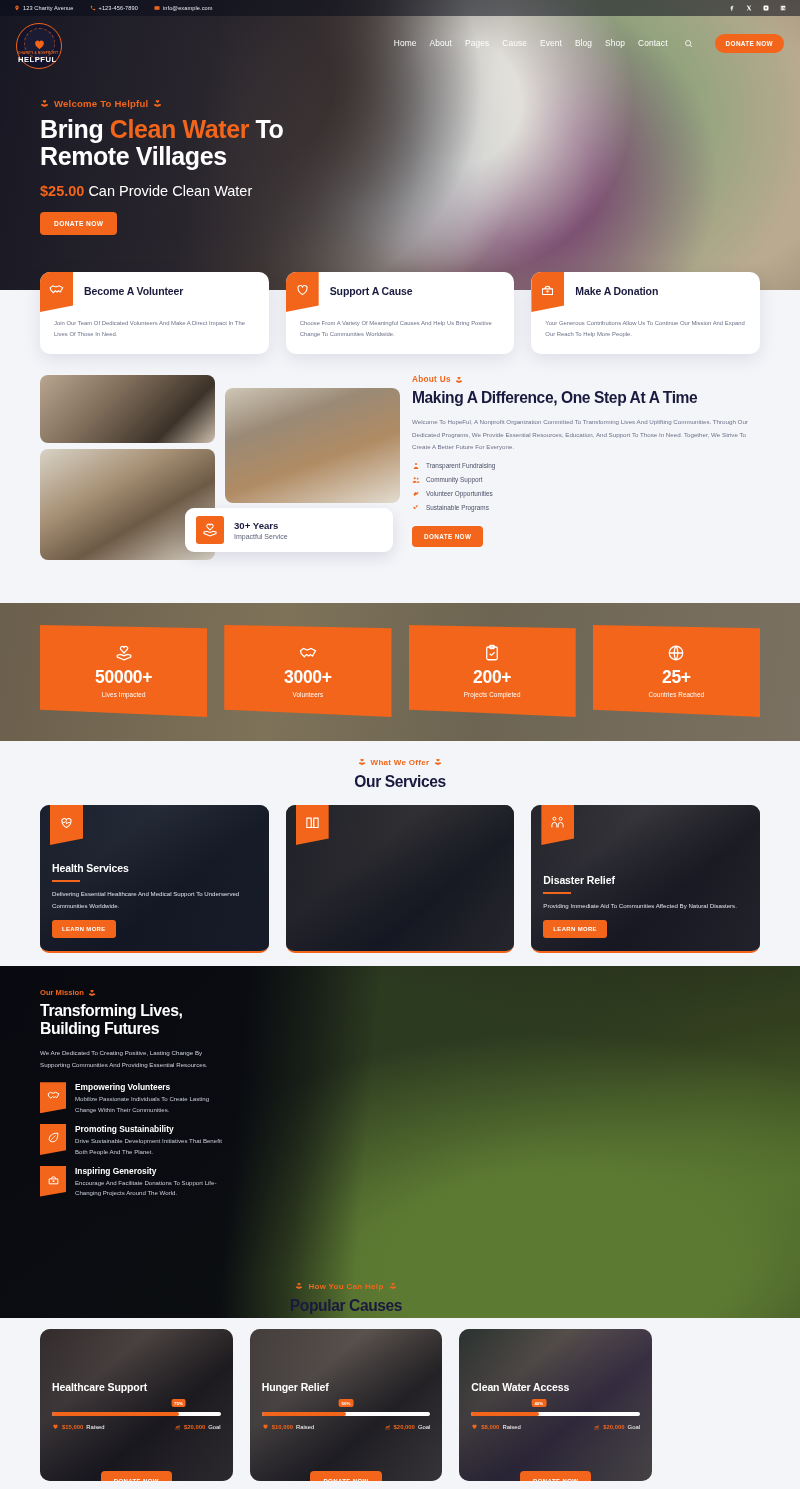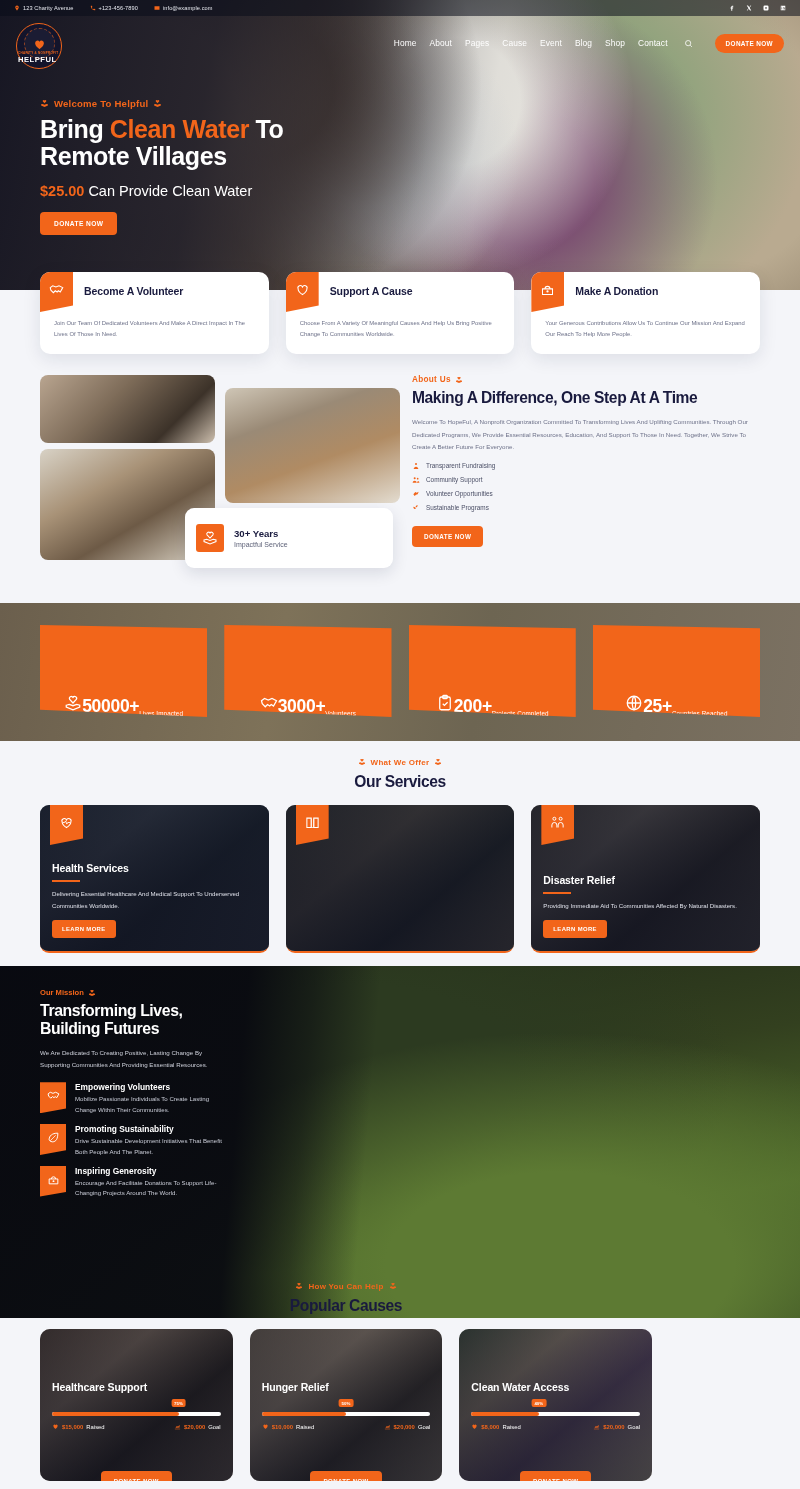--- a/index.html
+++ b/index.html
@@ -127,21 +127,21 @@
   .ai {
     position:absolute; border-radius:8px; background-size:cover; background-position:center;
   }
   .ai1 { left:0; top:0; width:175px; height:68px;
     background-image:linear-gradient(135deg,#b9a590 0%,#7d6b58 40%,#3c3229 75%,#cdbfae 100%); }
   .ai2 { left:0; top:74px; width:175px; height:111px;
     background-image:linear-gradient(150deg,#d8d2c6 0%,#a89277 35%,#6d5a46 62%,#ddd6c8 100%); }
   .ai3 { left:185px; top:13px; width:175px; height:115px;
     background-image:linear-gradient(160deg,#cfc6b6 0%,#9a8a76 30%,#b08b63 60%,#e3dcd0 100%); }
   .years {
-    position:absolute; left:145px; top:133px; width:208px; height:60px;
+    position:absolute; left:145px; top:133px; width:208px; height:44px;
     background:#fff; border-radius:9px; box-shadow:0 5px 16px rgba(20,25,60,.12);
     display:flex; align-items:center; gap:10px; padding-left:11px;
   }
   .years-ico {
     width:28px; height:28px; background:#f2651a; border-radius:3px;
     display:flex; align-items:center; justify-content:center; flex:none;
   }
   .years-ico svg { width:16px; height:16px; fill:#fff; }
   .years-n { font-size:9.6px; font-weight:700; color:#191a3e; }
   .years-s { font-size:7px; color:#5f6379; margin-top:1.5px; }
@@ -169,21 +169,21 @@
   
   .stats {
     position:absolute; top:603px; left:0; width:800px; height:138px;
     background:linear-gradient(100deg,#6b5f4d 0%,#7e7259 35%,#6d6552 60%,#7b7162 100%);
     overflow:hidden;
   }
   .stats-row { display:flex; gap:17px; padding:22px 40px; }
   .stat {
     flex:1; height:92px; background:#f2651a;
     clip-path:polygon(0 0,100% 3.5%,100% 100%,0 92%);
-    display:flex; flex-direction:row; align-items:flex-end; justify-content:center;
+    display:flex; flex-direction:column; align-items:center; justify-content:center;
     color:#fff;
   }
   .stat svg { width:18px; height:18px; fill:none; stroke:#fff; stroke-width:1.7; margin-bottom:5px; }
   .stat-n { font-size:17.5px; font-weight:700; letter-spacing:-.3px; }
   .stat-l { font-size:6.3px; margin-top:3px; letter-spacing:.1px; }
 
   
   .services { position:absolute; top:741px; left:0; width:800px; padding-top:11px; }
   .sec-head { text-align:center; }
   .sec-head .eb {

